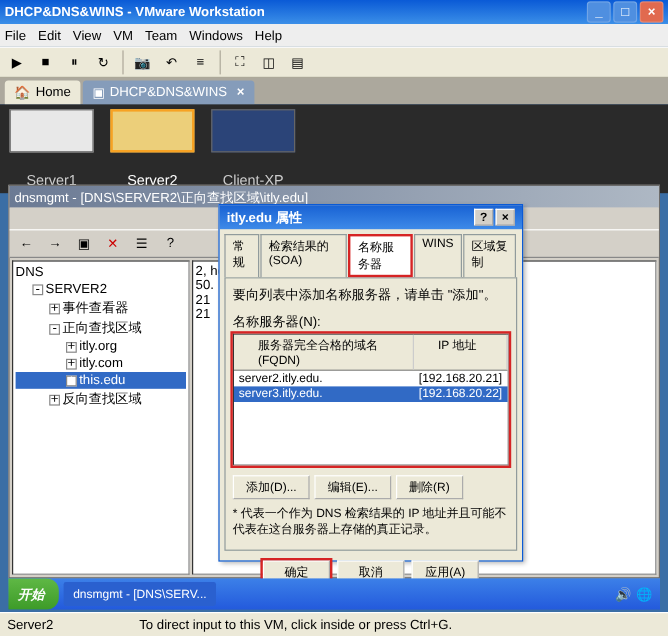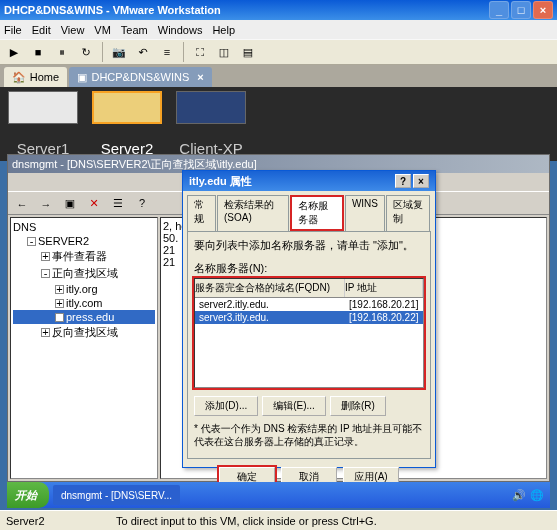--- a/index.html
+++ b/index.html
@@ -20,21 +20,21 @@
 
 .tabbar { height: 22px; background: #aca89d; display: flex; align-items: flex-end; padding: 0 4px; gap: 2px; }
 .vtab { height: 20px; padding: 2px 8px; background: #ece9d8; display: flex; align-items: center; gap: 4px; cursor: pointer; border-radius: 3px 3px 0 0; }
 .vtab.active { background: #859cba; color: #fff; }
 .vtab .x { font-weight: bold; margin-left: 4px; }
 
 .thumbs { height: 74px; background: #2a2a2a; display: flex; padding: 4px; gap: 6px; }
 .thumb { width: 78px; display: flex; flex-direction: column; align-items: center; cursor: pointer; }
 .thumb .preview { width: 70px; height: 50px; background: #e8e8e8; border: 1px solid #666; }
 .thumb.sel .preview { border: 2px solid #f7a223; }
-.thumb .label { color: #ccc; font-size: 15px; margin-top: 16px; }
+.thumb .label { color: #ccc; font-size: 12px; margin-top: 16px; }
 .thumb.sel .label { color: #fff; }
 
 .inner-window { position: absolute; top: 154px; left: 7px; width: 543px; height: 328px; background: #d4d0c8; border: 1px solid #6b6b6b; }
 .inner-titlebar { height: 18px; background: linear-gradient(90deg, #6b7a94, #aeb8c4); display: flex; align-items: center; padding: 0 4px; color: #fff; font-size: 10px; }
 .inner-titlebar .t { flex: 1; }
 .inner-menubar { height: 18px; background: #d4d0c8; display: flex; align-items: center; padding: 0 6px; gap: 12px; color: #000; flex-direction: column; }
 .inner-toolbar { height: 24px; background: #d4d0c8; border-top: 1px solid #fff; border-bottom: 1px solid #888; display: flex; align-items: center; padding: 0 4px; gap: 4px; }
 
 .inner-body { display: flex; height: calc(100% - 60px); }
 .tree { width: 148px; background: #fff; border: 1px inset #888; margin: 2px; padding: 2px; overflow: hidden; }
@@ -54,21 +54,21 @@
 .dlg-title .t { flex: 1; }
 .dlg-title .qbtn, .dlg-title .xbtn { width: 16px; height: 14px; background: #d4d0c8; margin-left: 2px; color: #000; display: flex; align-items: center; justify-content: center; cursor: pointer; border: 1px outset #fff; font-size: 10px; }
 .dlg-tabs { display: flex; margin: 4px 4px 0 4px; }
 .dlg-tab { padding: 2px 6px; background: #ece9d8; border: 1px solid #919b9c; border-bottom: none; margin-right: 1px; cursor: pointer; font-size: 10px; }
 .dlg-tab.active { background: #fff; border-bottom: 1px solid #fff; position: relative; z-index: 2; }
 .dlg-panel { border: 1px solid #919b9c; margin: 0 4px 4px 4px; background: #ece9d8; height: 228px; padding: 6px; }
 .dlg-panel .instr { margin-bottom: 8px; }
 .dlg-panel .label { margin-bottom: 2px; }
 .ns-table { border: 1px inset #888; background: #fff; height: 110px; }
 .ns-header { display: flex; background: #ece9d8; border-bottom: 1px solid #888; }
-.ns-header div { padding: 2px 0; font-size: 10px; border-right: 1px solid #ccc; }
+.ns-header div { padding: 2px 20px; font-size: 10px; border-right: 1px solid #ccc; }
 .ns-col1 { width: 150px; }
 .ns-col2 { flex: 1; }
 .ns-row { display: flex; cursor: pointer; }
 .ns-row div { padding: 1px 4px; font-size: 10px; }
 .ns-row.sel { background: #316ac5; color: #fff; }
 .btn-row { display: flex; gap: 4px; margin-top: 8px; }
 .win-btn { padding: 2px 10px; background: #ece9d8; border: 1px outset #fff; cursor: pointer; font-size: 10px; }
 .note { font-size: 10px; margin-top: 6px; line-height: 1.3; }
 .dlg-buttons { display: flex; justify-content: center; gap: 6px; padding: 4px 8px 6px; }
 .dlg-buttons .win-btn { min-width: 56px; text-align: center; }
@@ -166,21 +166,21 @@
     <div class="tbtn">?</div>
   </div>
   <div class="inner-body">
     <div class="tree">
       <div class="tree-item l1">DNS</div>
       <div class="tree-item l2"><span class="exp">-</span><span>SERVER2</span></div>
       <div class="tree-item l3"><span class="exp">+</span><span>事件查看器</span></div>
       <div class="tree-item l3"><span class="exp">-</span><span>正向查找区域</span></div>
       <div class="tree-item l4"><span class="exp">+</span><span>itly.org</span></div>
       <div class="tree-item l4"><span class="exp">+</span><span>itly.com</span></div>
-      <div class="tree-item l4 sel"><span class="exp">+</span><span>press.edu</span></div>
+      <div class="tree-item l4 sel"><span class="exp">+</span><span>this.edu</span></div>
       <div class="tree-item l3"><span class="exp">+</span><span>反向查找区域</span></div>
     </div>
     <div class="right">
       <div>2, hostmaster.</div>
       <div>50.</div>
       <div>21</div>
       <div>21</div>
     </div>
   </div>
 </div>

